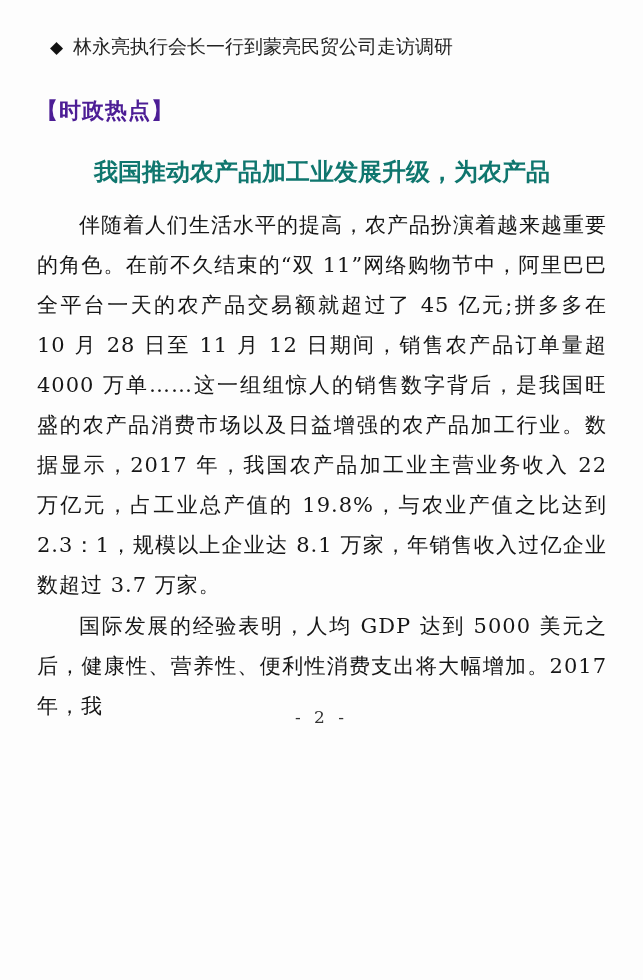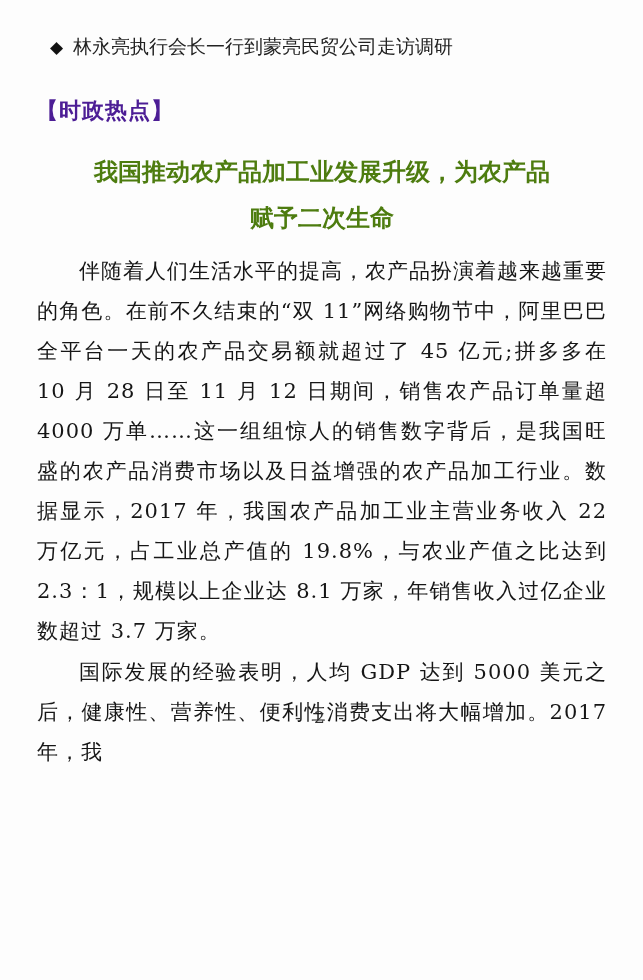--- a/index.html
+++ b/index.html
@@ -44,21 +44,21 @@
     color: #4c1d95;
     letter-spacing: 1px;
   }
   .article-title {
     margin: 24px 0 0 0;
     text-align: center;
     font-family: Liberation Sans, sans-serif;
     font-weight: bold;
     font-size: 24px;
     line-height: 46px;
-    color: #4d7c0f;
+    color: #0f766e;
   }
   .article-title .title-line {
     display: block;
   }
   .article-body {
     margin-top: 10px;
     font-family: "DejaVu Serif", serif;
     font-size: 21px;
     line-height: 40px;
     text-align: justify;
@@ -88,21 +88,20 @@
 <div class="page">
 
   <div class="bulletin-line">
     <span class="bullet">◆</span><span>林永亮执行会长一行到蒙亮民贸公司走访调研</span>
   </div>
 
   <div class="section-header">【时政热点】</div>
 
   <h1 class="article-title">
     <span class="title-line">我国推动农产品加工业发展升级，为农产品</span>
-    <span class="title-line">赋予二次生命</span>
   </h1>
 
   <div class="article-body">
     <p>伴随着人们生活水平的提高，农产品扮演着越来越重要的角色。在前不久结束的“双 11”网络购物节中，阿里巴巴全平台一天的农产品交易额就超过了 45 亿元;拼多多在 10 月 28 日至 11 月 12 日期间，销售农产品订单量超 4000 万单……这一组组惊人的销售数字背后，是我国旺盛的农产品消费市场以及日益增强的农产品加工行业。数据显示，2017 年，我国农产品加工业主营业务收入 22 万亿元，占工业总产值的 19.8%，与农业产值之比达到 2.3：1，规模以上企业达 8.1 万家，年销售收入过亿企业数超过 3.7 万家。</p>
     <p>国际发展的经验表明，人均 GDP 达到 5000 美元之后，健康性、营养性、便利性消费支出将大幅增加。2017 年，我</p>
   </div>
 
   <div class="page-footer">- 2 -</div>
 
 </div>

